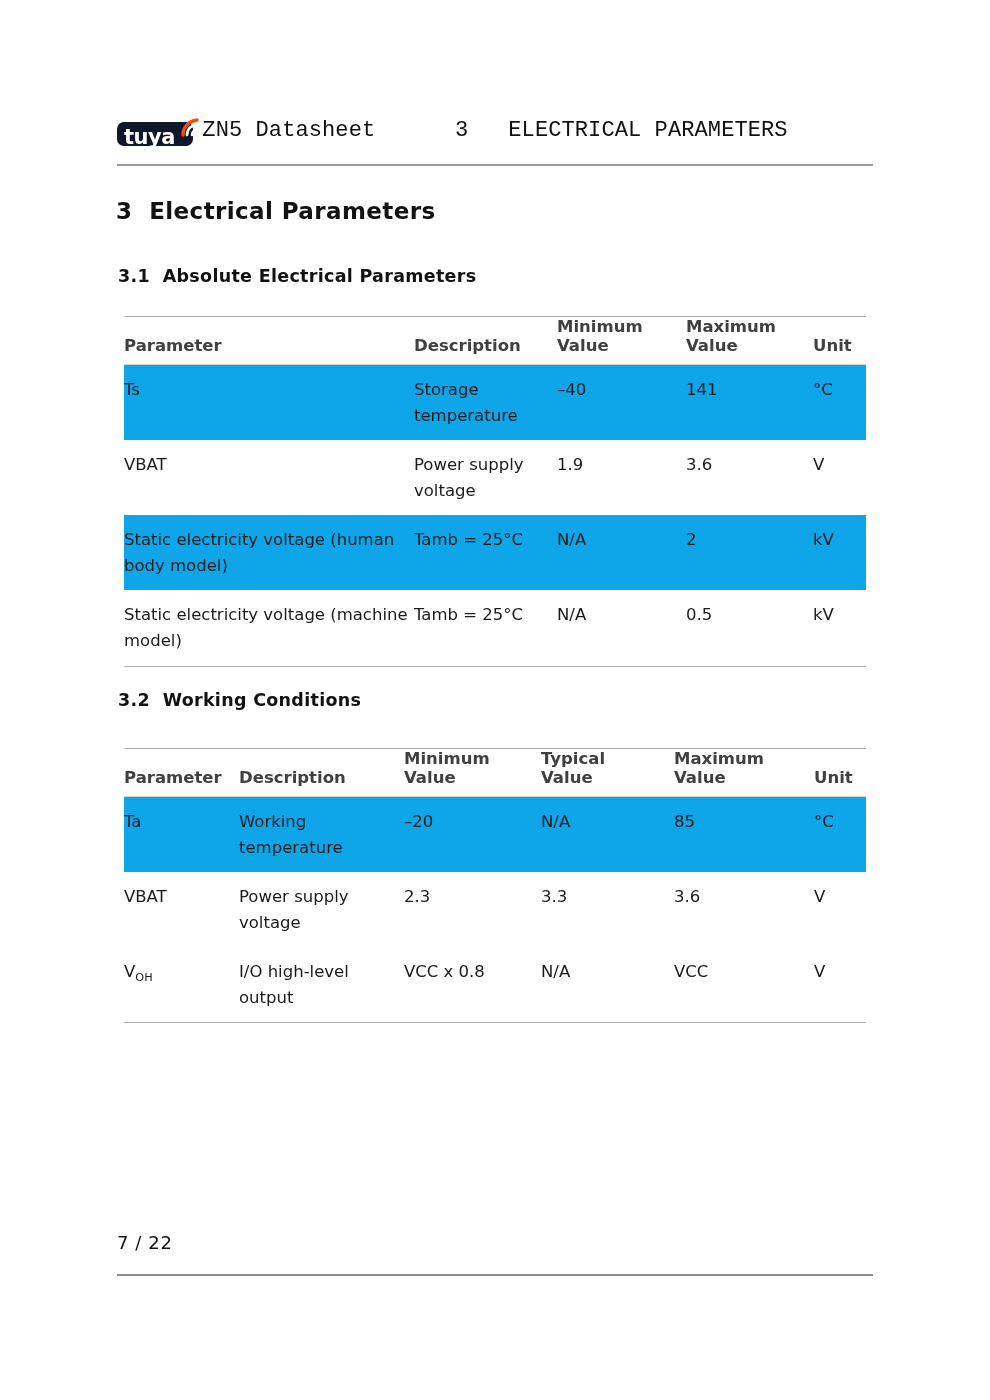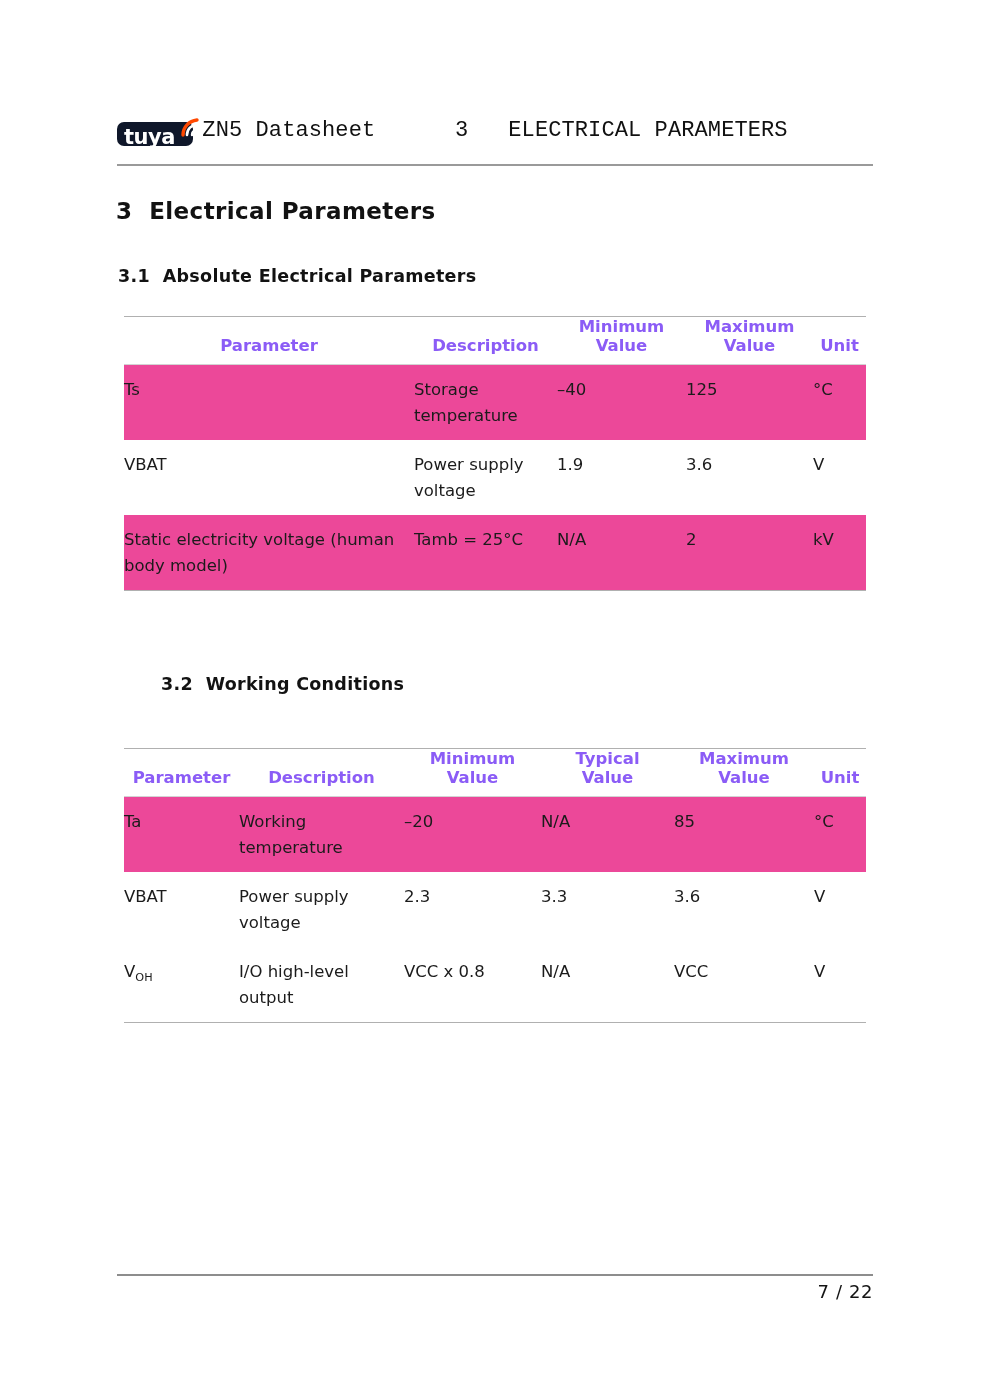--- a/index.html
+++ b/index.html
@@ -75,49 +75,48 @@
     position: absolute;
     left: 118px;
     font-size: 17.5px;
     font-weight: 700;
     letter-spacing: 0.3px;
     color: #121212;
     white-space: pre;
   }
   #sec3 { top: 198px; }
   #sec31 { top: 266px; }
-  #sec32 { top: 674px; margin-left: 43px; }
+  #sec32 { top: 690px; }
 
   
   .ptable {
     position: absolute;
     border-collapse: collapse;
     font-size: 16.5px;
     color: #1b1b1b;
   }
   .ptable td, .ptable th {
     padding: 0;
     vertical-align: top;
     text-align: left;
     font-weight: normal;
   }
   .ptable thead th {
     font-weight: 700;
     font-size: 16.5px;
-    color: #8b5cf6;
+    color: #404040;
     vertical-align: bottom;
     padding-bottom: 9px;
-    text-align: center;
   }
   .ptable thead tr {
     border-top: 1.5px solid #b0b0b0;
     border-bottom: 1.5px solid #d3d3d3;
   }
   .ptable tbody tr { background: #ffffff; }
-  .ptable tbody tr.alt { background: #ec4899; }
+  .ptable tbody tr.alt { background: #0ea5e9; }
   .ptable tbody tr:last-child { border-bottom: 1.5px solid #b0b0b0; }
   .ptable tbody td {
     padding-top: 12px;
     padding-bottom: 12px;
     line-height: 1.55;
   }
   .hdr-stack { display: block; }
 
   
   #table-abs { left: 124px; top: 316px; width: 742px; }
@@ -146,23 +145,23 @@
 
   
   #footer-rule {
     position: absolute;
     left: 117px; top: 1274px;
     width: 756px; height: 1.5px;
     background: #8d8d8d;
   }
   #footer-text {
     position: absolute;
-    left: 117px; top: 1281px;
+    left: 117px; top: 1232px;
     width: 756px;
-    text-align: right;
+    text-align: left;
     font-size: 18px;
     color: #141414;
     letter-spacing: 0.6px;
   }
 </style>
 </head>
 <body>
 
 <div id="page-header">
   <div id="logo">
@@ -210,35 +209,42 @@
         <span class="hdr-stack"></span>
         <span class="hdr-stack">Unit</span>
       </th>
     </tr>
   </thead>
   <tbody>
     <tr class="alt">
       <td>Ts</td>
       <td>Storage temperature</td>
       <td>–40</td>
-      <td>125</td>
+      <td>141</td>
       <td>°C</td>
     </tr>
     <tr>
       <td>VBAT</td>
       <td>Power supply voltage</td>
       <td>1.9</td>
       <td>3.6</td>
       <td>V</td>
     </tr>
     <tr class="alt">
       <td>Static electricity voltage (human body model)</td>
       <td>Tamb = 25°C</td>
       <td>N/A</td>
       <td>2</td>
+      <td>kV</td>
+    </tr>
+    <tr>
+      <td>Static electricity voltage (machine model)</td>
+      <td>Tamb = 25°C</td>
+      <td>N/A</td>
+      <td>0.5</td>
       <td>kV</td>
     </tr>
   </tbody>
 </table>
 
 <div class="h2" id="sec32">3.2  Working Conditions</div>
 
 <table class="ptable" id="table-work">
   <colgroup>
       <col class="c1">

